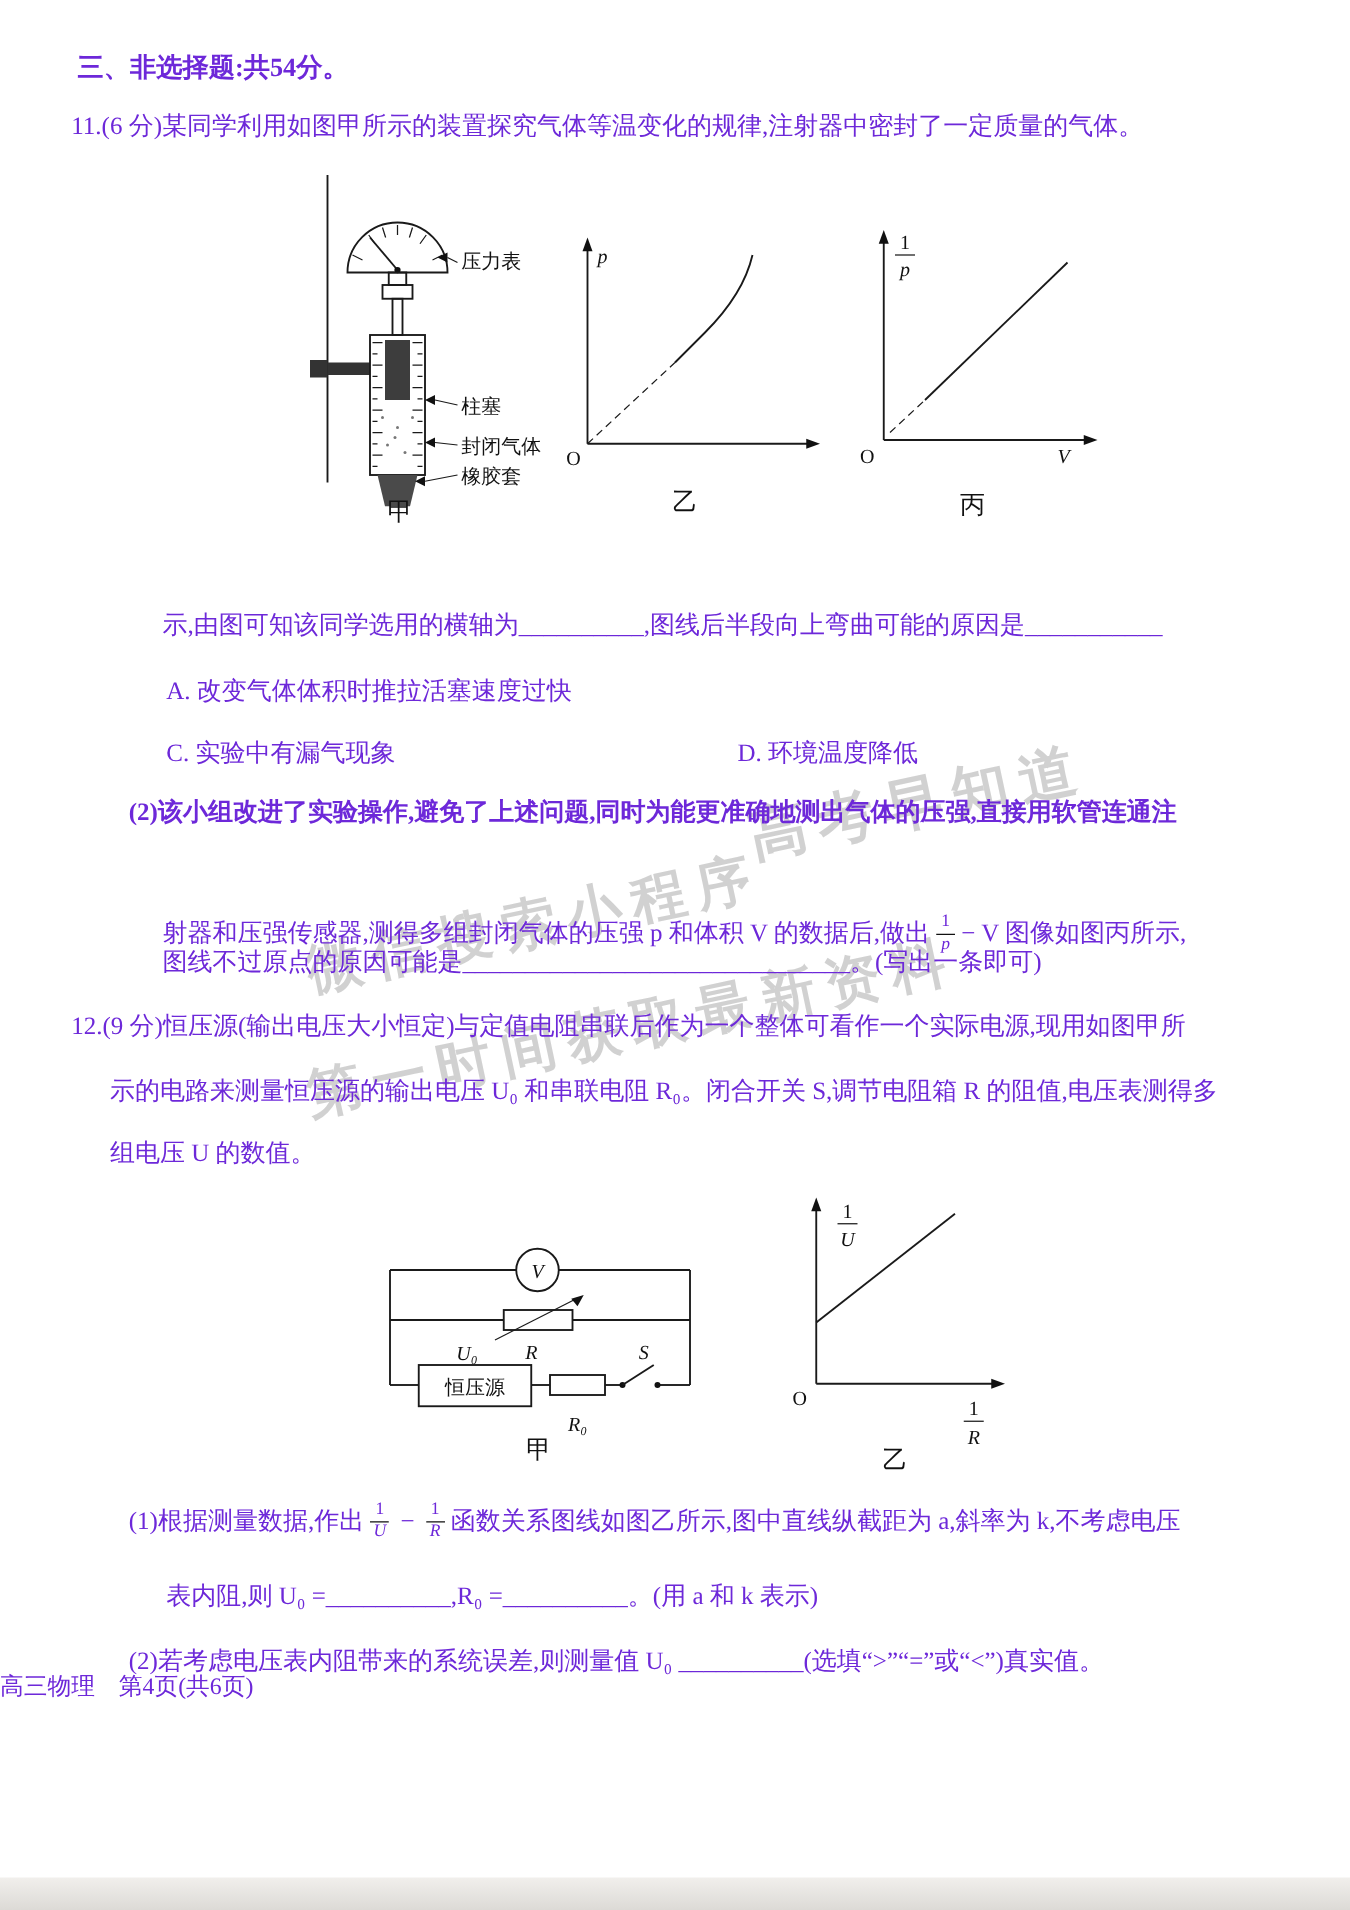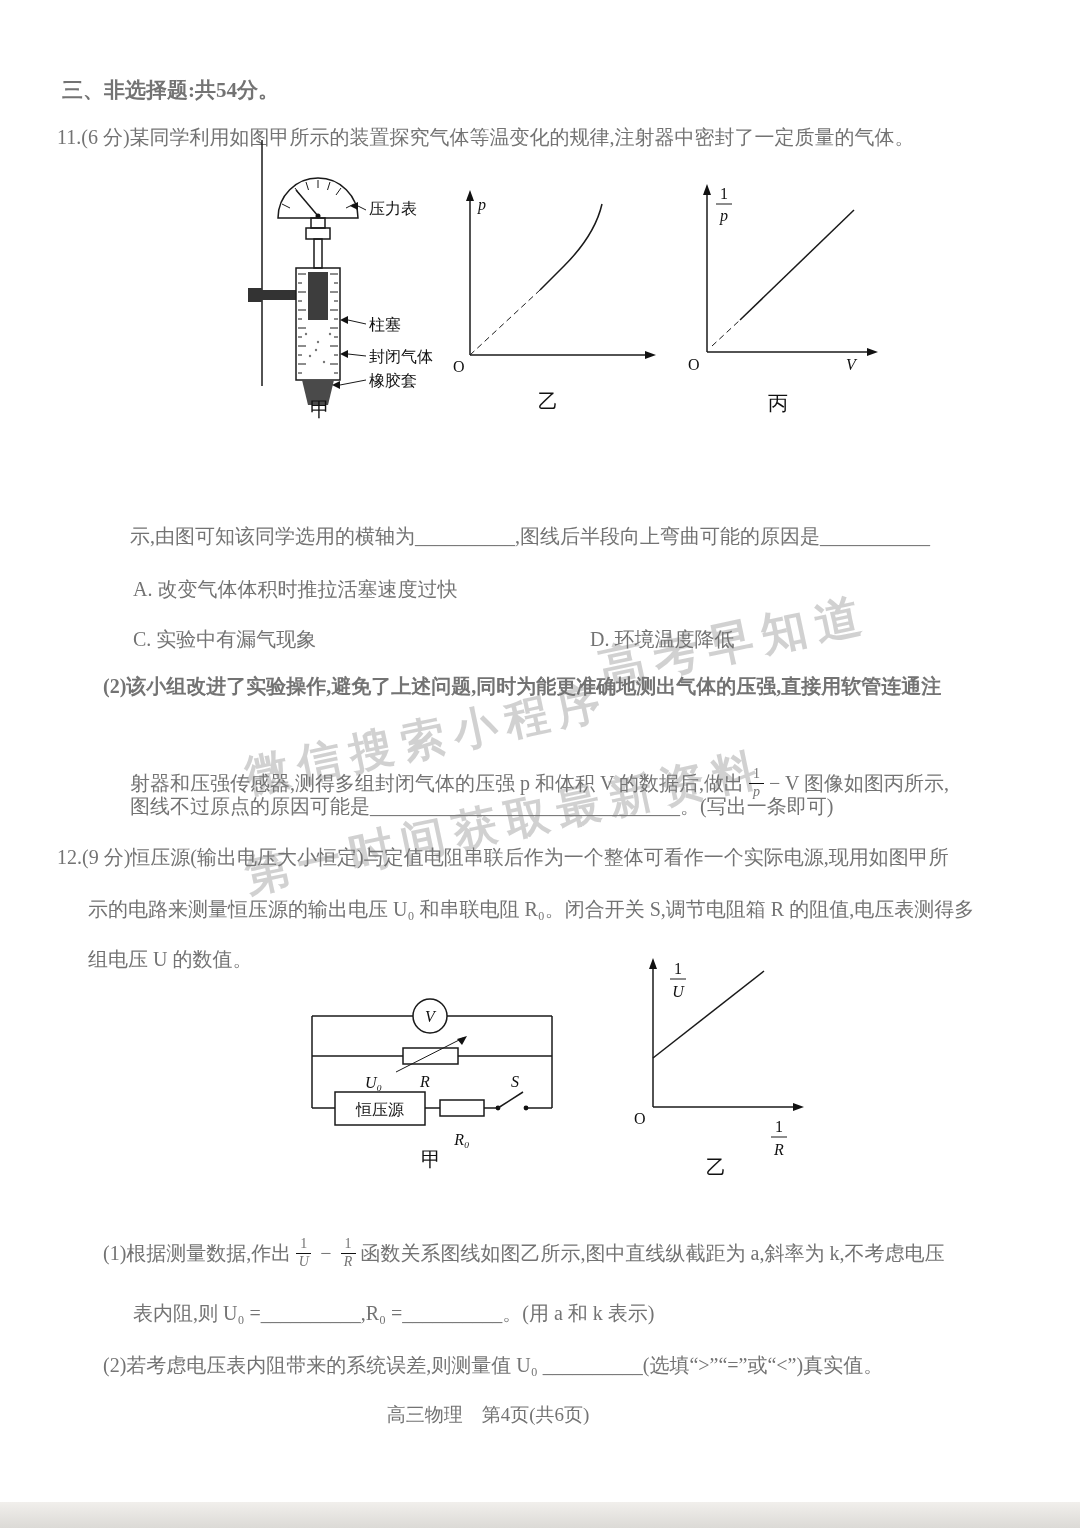--- a/index.html
+++ b/index.html
@@ -1,20 +1,20 @@
 <!DOCTYPE html>
 <html><head>
 <meta charset="utf-8">
 <style>
   * { margin:0; padding:0; box-sizing:border-box; }
   html,body { background:#ececec; }
   body { font-family:"Liberation Serif","DejaVu Serif",serif; }
   .page { position:relative; width:1080px; height:1528px; margin:0 auto; background:#ffffff; overflow:hidden; color:#111; }
   .abs { position:absolute; }
-  .txt { font-size:20px; line-height:1.35; white-space:nowrap; color:#737373;margin-top:36px; }
+  .txt { font-size:20px; line-height:1.35; white-space:nowrap; color:#6d28d9; }
   .bold { font-weight:bold; }
   .flexline { display:flex; align-items:center; white-space:nowrap; }
   .frac { display:inline-flex; flex-direction:column; align-items:center; font-size:14px; line-height:1.15; margin:0 5px; }
   .frac .n { border-bottom:1.3px solid #111; padding:0 4px; }
   .frac .d { font-style:italic; }
   .mx { margin:0 4px; }
   .wm { position:absolute; color:#9b9b9b; opacity:.45; font-weight:600; letter-spacing:9px; white-space:nowrap; transform:rotate(-12deg); transform-origin:left center; z-index:0; }
   .layer { z-index:1; }
   svg { overflow:visible; }
   svg text { font-family:inherit; fill:#111; font-size:16px; }
@@ -212,16 +212,16 @@
     <span class="frac">
       <span class="n">1</span>
       <span class="d">R</span>
     </span>
     <span>函数关系图线如图乙所示,图中直线纵截距为 a,斜率为 k,不考虑电压</span>
   </div>
   <div class="abs txt layer" style="left:133px; top:1264px;">表内阻,则 U₀ =__________,R₀ =__________。(用 a 和 k 表示)</div>
 
   <div class="abs txt layer" style="left:103px; top:1316px;">(2)若考虑电压表内阻带来的系统误差,则测量值 U₀ __________(选填“&gt;”“=”或“&lt;”)真实值。</div>
 
-  <div class="abs txt layer" style="left:0; top:1366px; width:976px; text-align:center; font-size:19px;">高三物理　第4页(共6页)</div>
+  <div class="abs txt layer" style="left:0; top:1337px; width:976px; text-align:left; font-size:19px;">高三物理　第4页(共6页)</div>
 
   <div class="scan-edge" style="top:1502px; height:26px;"></div>
 </div>
 
 </body></html>

